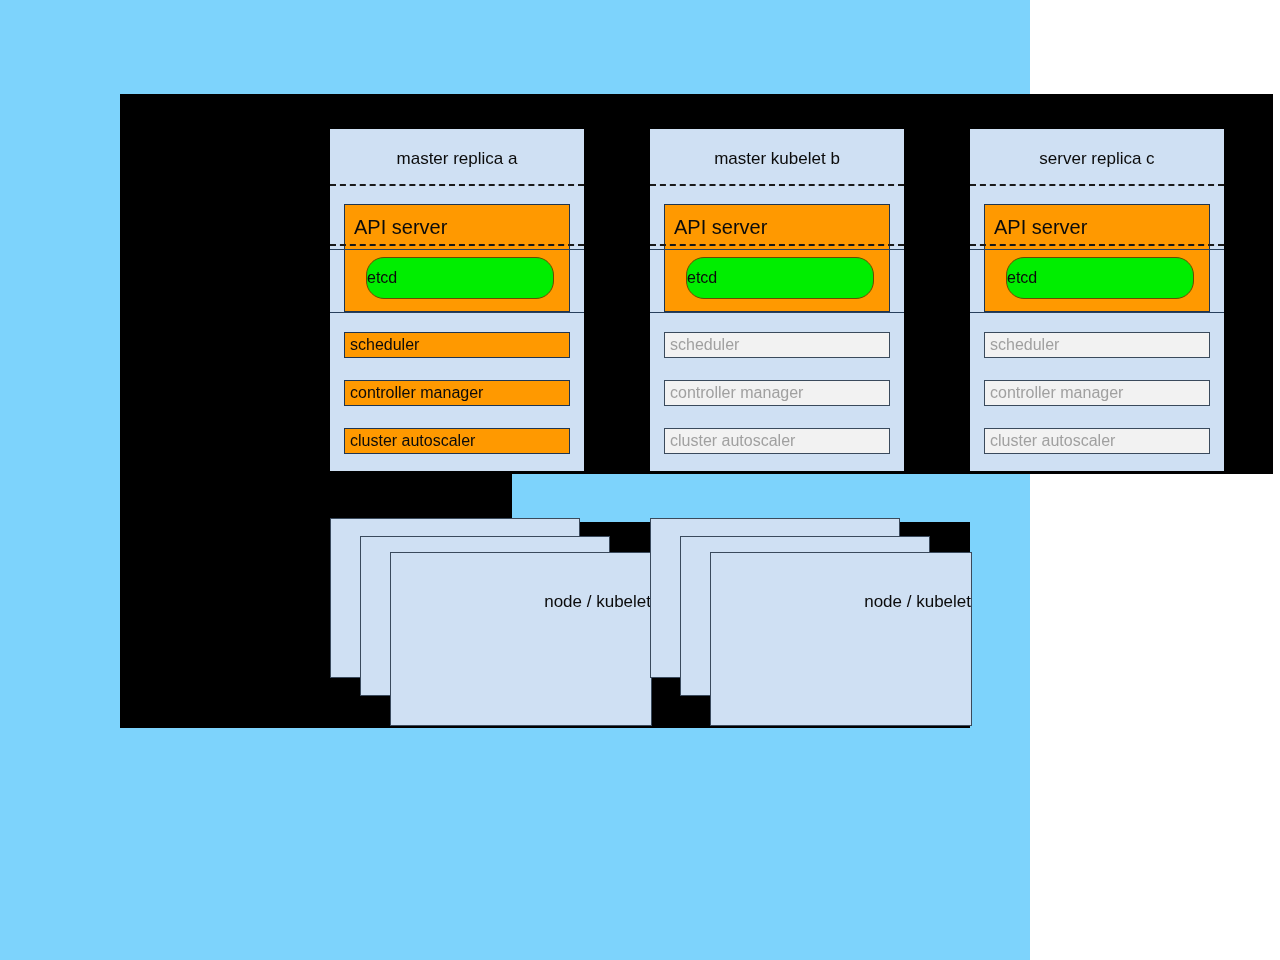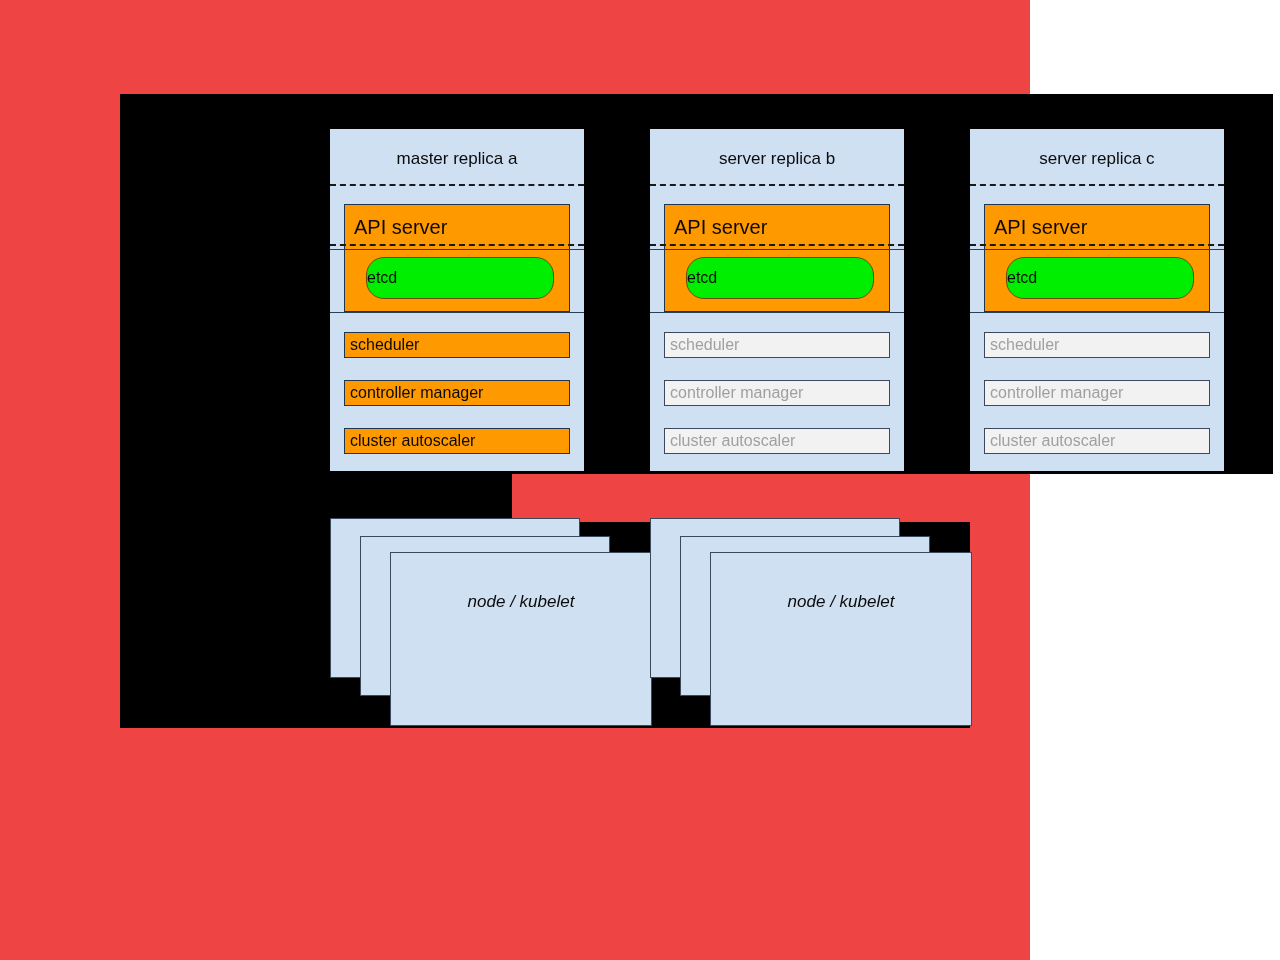--- a/index.html
+++ b/index.html
@@ -11,21 +11,21 @@
     overflow: hidden;
   }
   body {
     font-family: "Liberation Sans", sans-serif;
   }
 
   #canvas {
     position: relative;
     width: 1030px;
     height: 960px;
-    background: #ef4444;
+    background: #7dd3fc;
   }
 
   
   .backdrop {
     position: absolute;
     background: #000000;
   }
 
   
   .replica {
@@ -122,22 +122,21 @@
   
   .nodecard {
     position: absolute;
     background: #cfe0f3;
     border: 1px solid #3a4a5c;
     box-sizing: border-box;
   }
   .nodecard.front {
     display: flex;
     align-items: center;
-    justify-content: center;
-    font-style: italic;
+    justify-content: flex-end;
   }
   .node-label {
     font-size: 17px;
     color: #0b0b0b;
     position: relative;
     top: -37px;
   }
 </style>
 </head>
 <body>
@@ -161,21 +160,21 @@
     </div>
 
     <div class="etcd" style="left:36px; top:128px; width:188px; height:42px;">etcd</div>
 
     <div class="comp active" style="left:14px; top:203px; width:226px; height:26px;">scheduler</div>
     <div class="comp active" style="left:14px; top:251px; width:226px; height:26px;">controller manager</div>
     <div class="comp active" style="left:14px; top:299px; width:226px; height:26px;">cluster autoscaler</div>
   </div>
 
   <div class="replica" style="left:649px; top:128px; width:256px; height:344px;">
-    <div class="replica-title">server replica b</div>
+    <div class="replica-title">master kubelet b</div>
 
     <div class="hsep-dashed" style="top:55px;"></div>
     <div class="hsep-dashed" style="top:115px;"></div>
     <div class="hsep-solid" style="top:120px;"></div>
     <div class="hsep-solid" style="top:183px;"></div>
 
     <div class="apiserver" style="left:14px; top:75px; width:226px; height:108px;">
       <span class="label">API server</span>
     </div>
 

